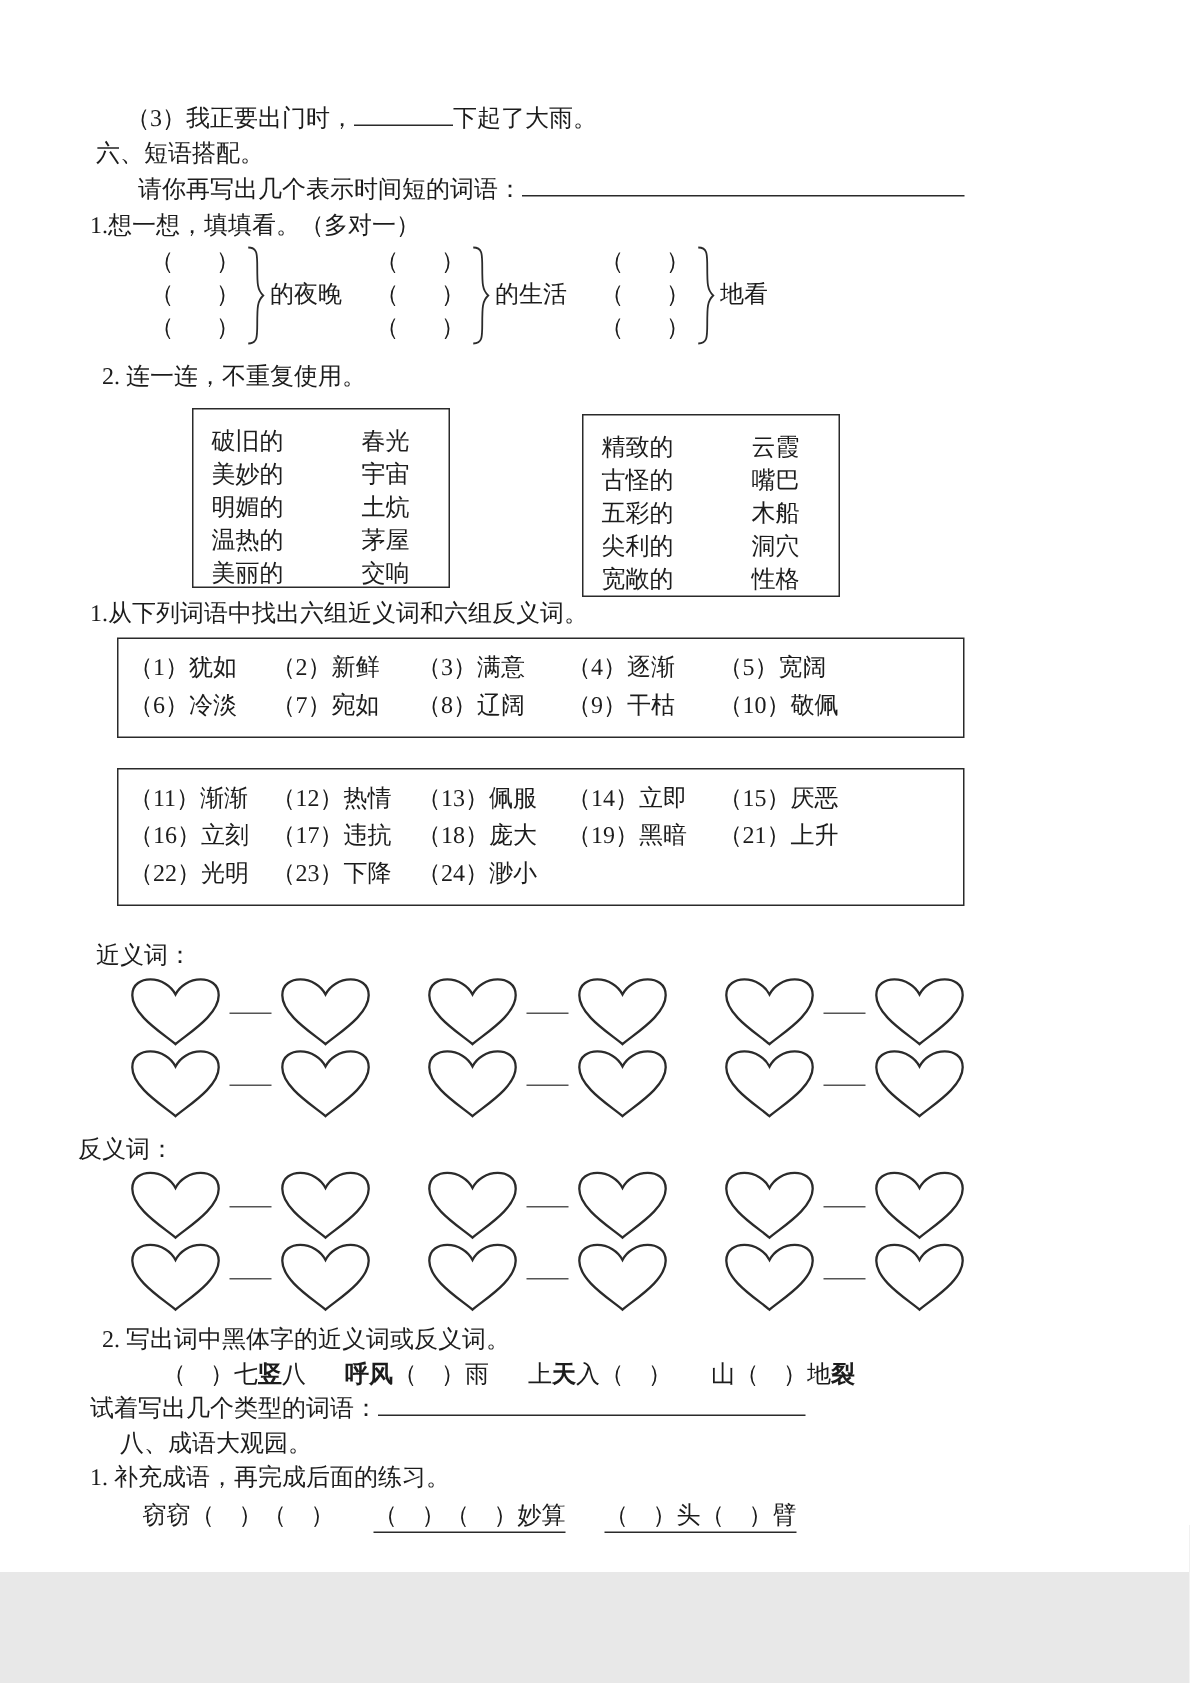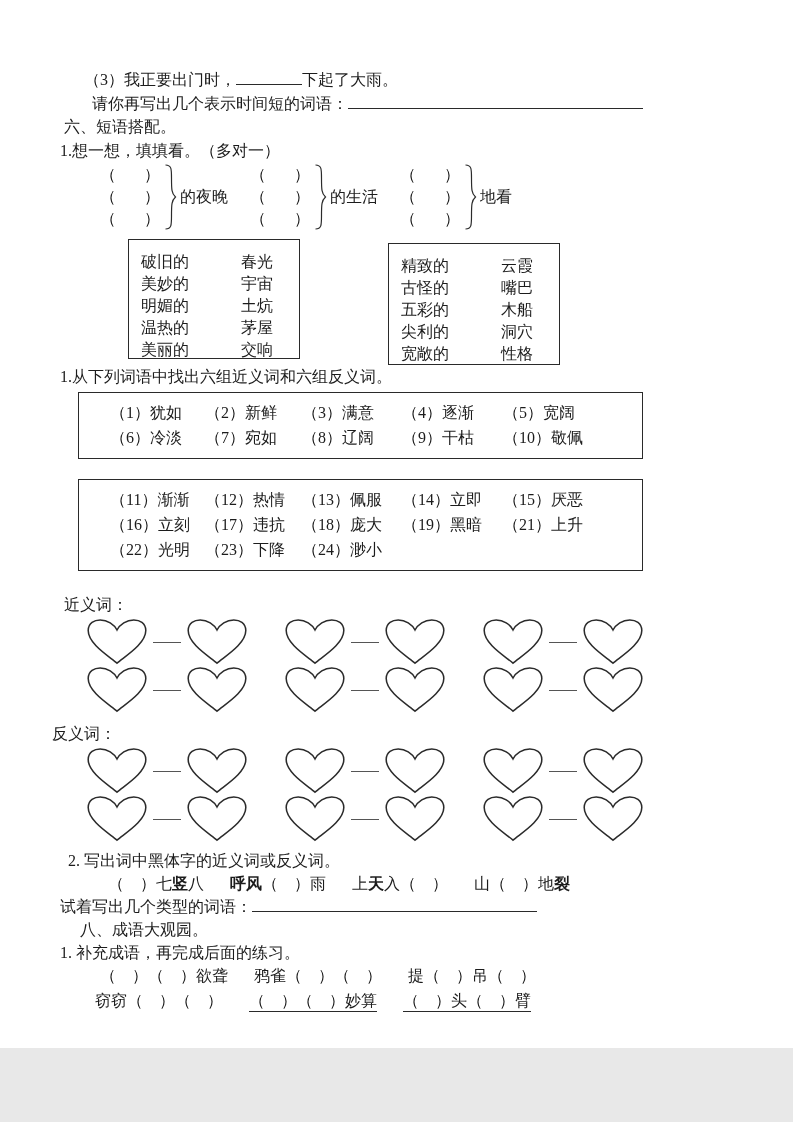--- a/index.html
+++ b/index.html
@@ -27,43 +27,43 @@
   .match-row{display:flex;margin:9px 0 0 128px;column-gap:88px;}
   .match-box{border:1px solid #2a2a2a;width:172px;height:120px;box-sizing:border-box;
     padding:11px 0 0 12px;}
   .match-box.offset{margin-top:4px;height:122px;}
   .match-grid{display:grid;grid-template-columns:100px auto;row-gap:0;}
   .match-grid span{line-height:22px;}
 
   
   .word-box{border:1px solid #2a2a2a;margin-left:78px;width:565px;box-sizing:border-box;
     padding:9px 0 9px 7px;}
-  .word-grid{display:grid;grid-template-columns:95px 97px 100px 101px auto;row-gap:3px;margin-left:24px;}
+  .word-grid{display:grid;grid-template-columns:95px 97px 100px 101px auto;row-gap:3px;}
   .word-grid span{line-height:22px;}
 
   
   .hearts-grid{margin-left:83px;}
   .hearts-row{display:flex;column-gap:30px;height:48px;}
   .heart-pair{display:flex;align-items:center;}
   .heart{display:block;margin:0 2px;}
   .pair-dash{display:inline-block;width:28px;border-top:1.5px solid #555;margin:0 2px;}
 </style>
 </head>
 <body>
 
 <div class="page">
 
   <div class="line" style="margin-left:84px">
     <span>（3）我正要出门时，</span><span class="blank" style="width:66px"></span><span>下起了大雨。</span>
   </div>
+  <div class="line" style="margin-left:64px">六、短语搭配。</div>
+
   <div class="line" style="margin-left:92px;margin-top:1px">
     <span>请你再写出几个表示时间短的词语：</span><span class="blank" style="width:295px"></span>
   </div>
-
-  <div class="line" style="margin-left:64px">六、短语搭配。</div>
   <div class="line" style="margin-left:60px;margin-top:1px">1.想一想，填填看。（多对一）</div>
 
   <div class="bracket-row">
     <div class="bracket-group">
       <div class="paren-col">
         <div class="paren-row">
             <span>（</span>
             <span>）</span>
           </div>
         <div class="paren-row">
@@ -115,20 +115,21 @@
             <span>）</span>
           </div>
       </div>
       <svg class="brace" width="14" height="66" viewBox="0 0 14 66">
           <path d="M2.5 1 C8.5 1,8.5 5,8.5 14 C8.5 25,8.5 29.5,12.5 33 C8.5 36.5,8.5 41,8.5 52 C8.5 61,8.5 65,2.5 65" fill="none" stroke="#2b2b2b" stroke-width="1.2"></path>
         </svg>
       <span class="bracket-label">地看</span>
     </div>
   </div>
 
+  <div class="line" style="margin-left:68px;margin-top:10px">2. 连一连，不重复使用。</div>
 
   <div class="match-row">
     <div class="match-box">
       <div class="match-grid">
         <span>破旧的</span>
           <span>春光</span>
         <span>美妙的</span>
           <span>宇宙</span>
         <span>明媚的</span>
           <span>土炕</span>
@@ -322,24 +323,19 @@
     <span class="phrase"><span>山（　）地</span><span class="bold">裂</span></span>
   </div>
 
   <div class="line" style="margin-left:60px">
     <span>试着写出几个类型的词语：</span><span class="blank" style="width:285px"></span>
   </div>
 
   <div class="line" style="margin-left:80px">八、成语大观园。</div>
   <div class="line" style="margin-left:60px">1. 补充成语，再完成后面的练习。</div>
 
-  <div class="line" style="margin-left:100px">
-    <span class="phrase">（　）（　）欲聋</span>
-    <span class="phrase">鸦雀（　）（　）</span>
-    <span class="phrase">提（　）吊（　）</span>
-  </div>
   <div class="line" style="margin-left:95px;margin-top:2px">
     <span class="phrase">窃窃（　）（　）</span>
     <span class="phrase ul">（　）（　）妙算</span>
     <span class="phrase ul">（　）头（　）臂</span>
   </div>
 
 </div>
 
 </body></html>

